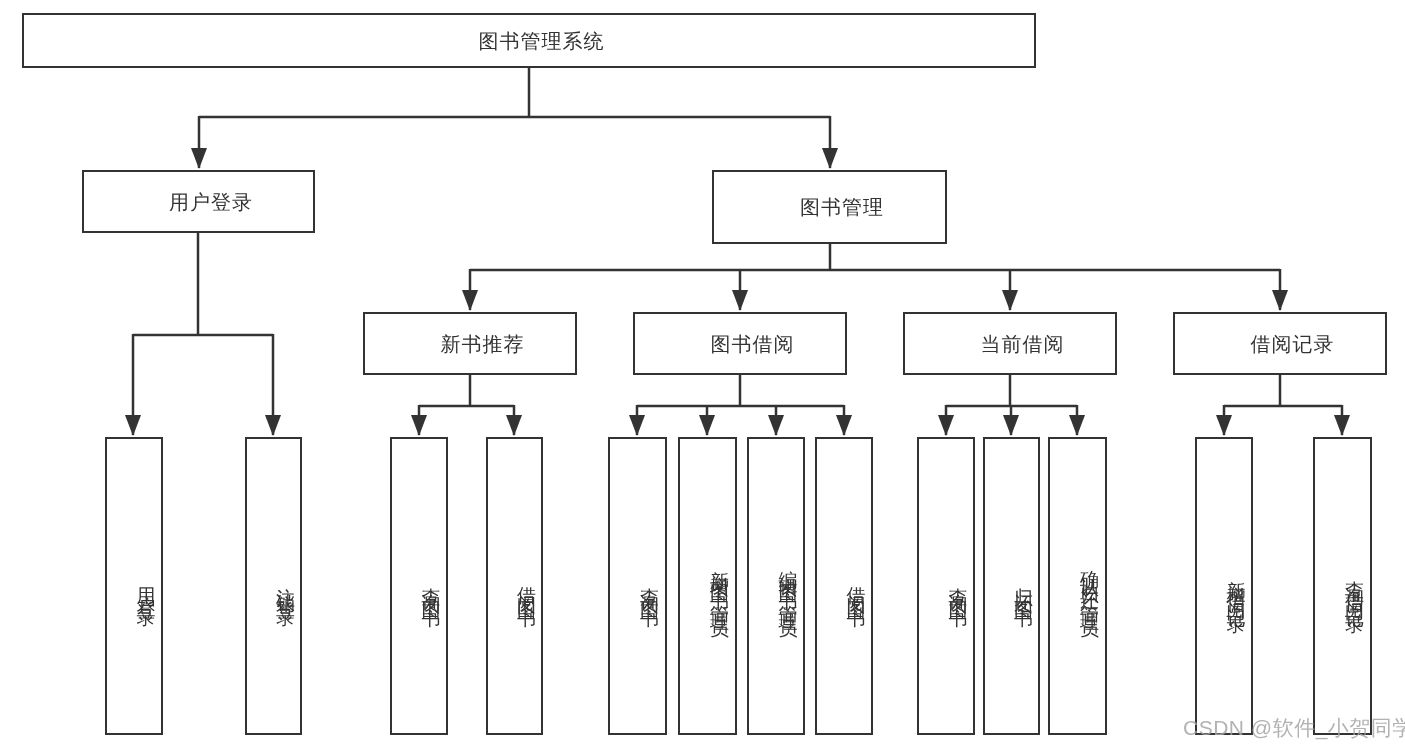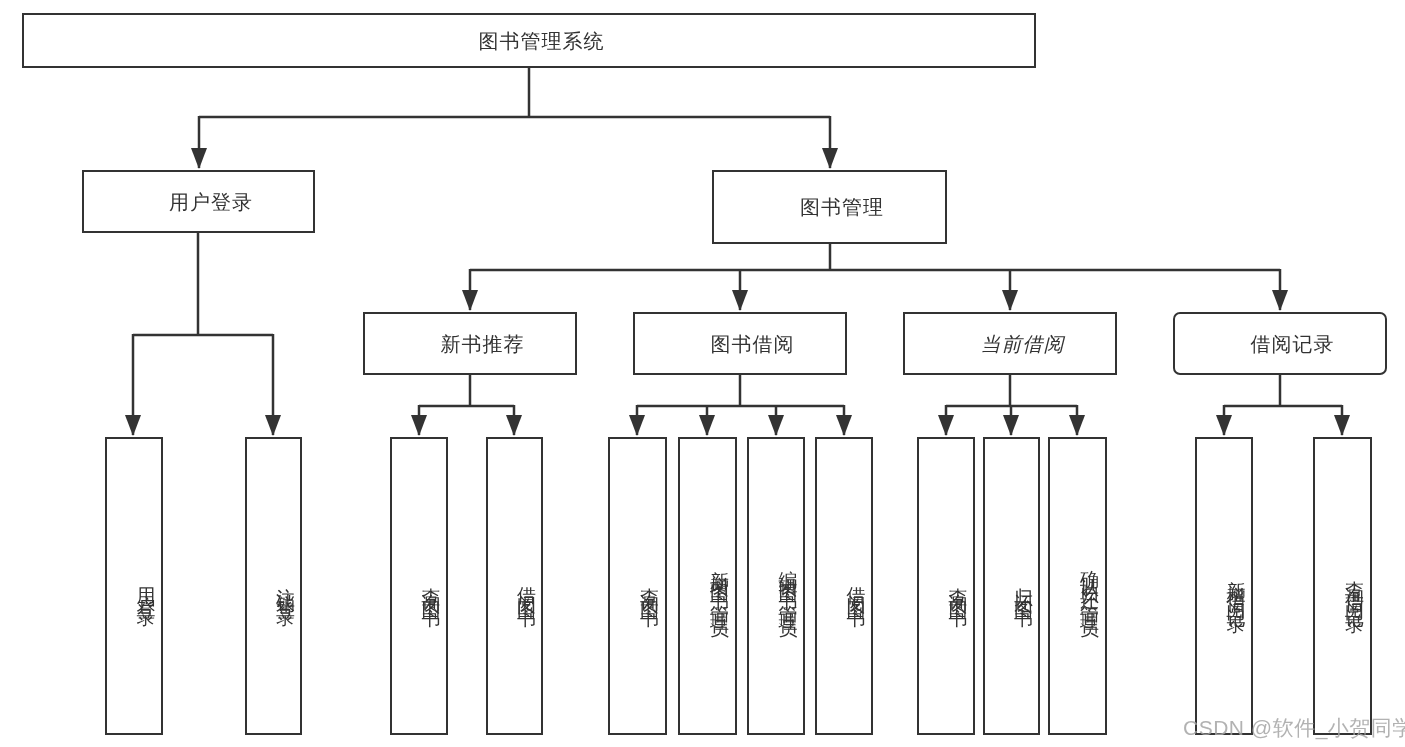--- a/index.html
+++ b/index.html
@@ -137,24 +137,24 @@
   <div class="node" style="left:712px; top:170px; width:235px; height:74px;">
     <span class="h-label">图书管理</span>
   </div>
 
   <div class="node" style="left:363px; top:312px; width:214px; height:63px;">
     <span class="h-label">新书推荐</span>
   </div>
   <div class="node" style="left:633px; top:312px; width:214px; height:63px;">
     <span class="h-label">图书借阅</span>
   </div>
-  <div class="node" style="left:903px; top:312px; width:214px; height:63px;font-style:italic;">
+  <div class="node" style="left:903px; top:312px; width:214px; height:63px;">
     <span class="h-label">当前借阅</span>
   </div>
-  <div class="node" style="left:1173px; top:312px; width:214px; height:63px;border-radius:7px;">
+  <div class="node" style="left:1173px; top:312px; width:214px; height:63px;">
     <span class="h-label">借阅记录</span>
   </div>
 
   <div class="node leaf" style="left:105px; top:437px; width:58px; height:298px;">
     <span class="v-label">用户登录</span>
   </div>
   <div class="node leaf" style="left:245px; top:437px; width:57px; height:298px;">
     <span class="v-label">注销登录</span>
   </div>
   <div class="node leaf" style="left:390px; top:437px; width:58px; height:298px;">

